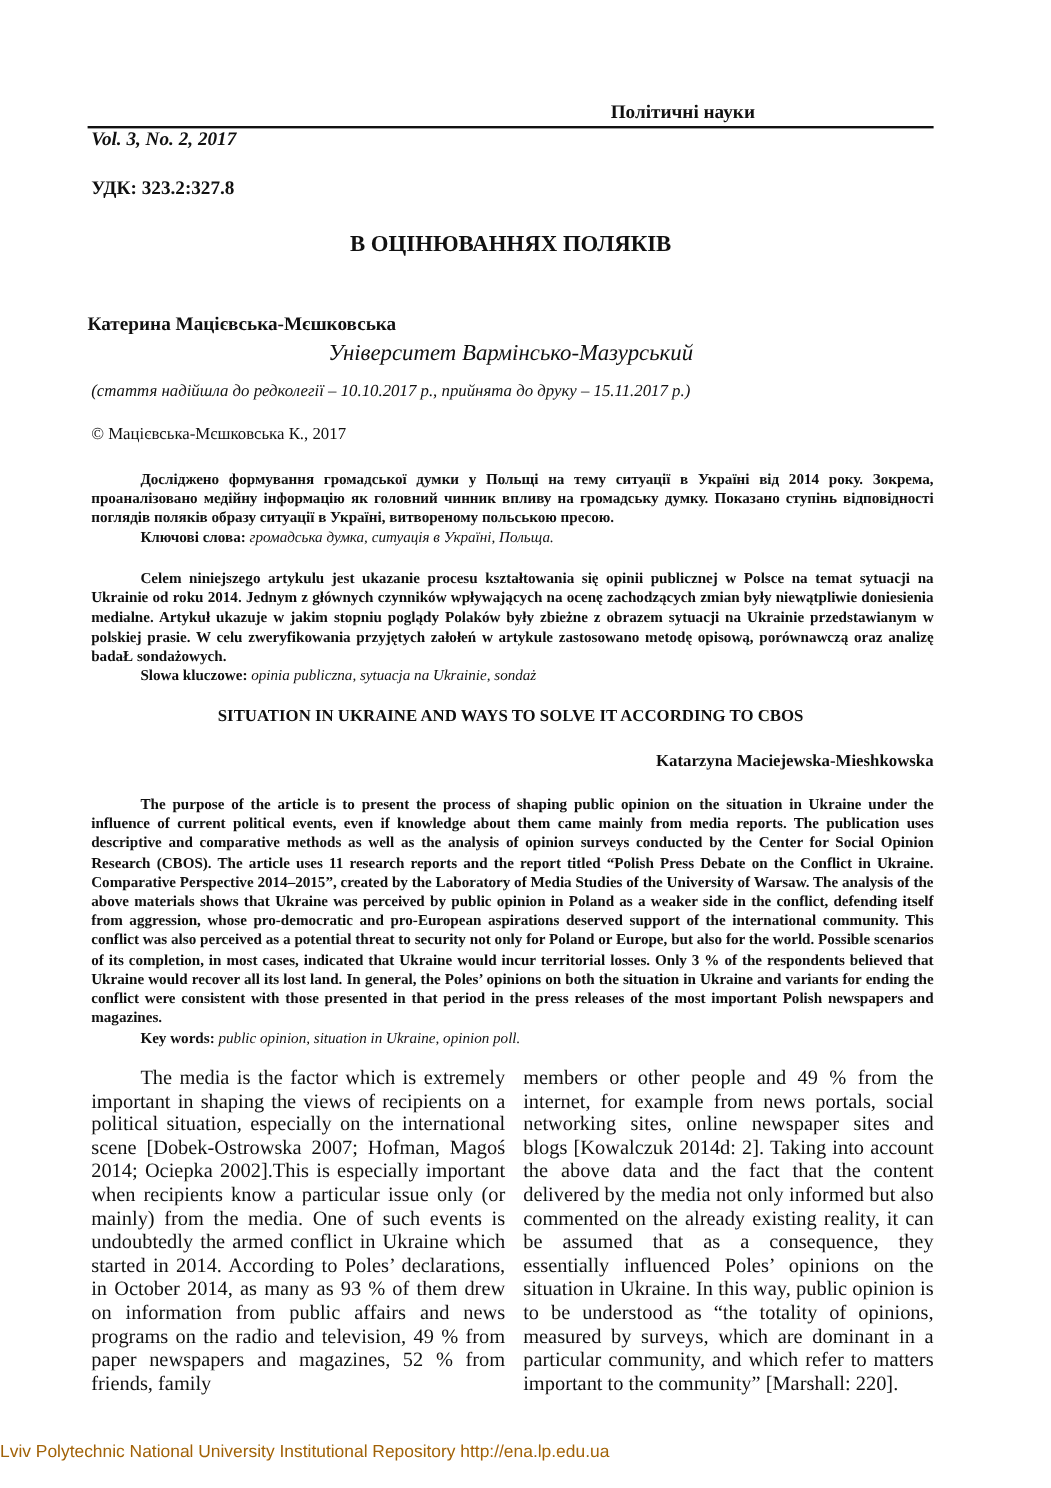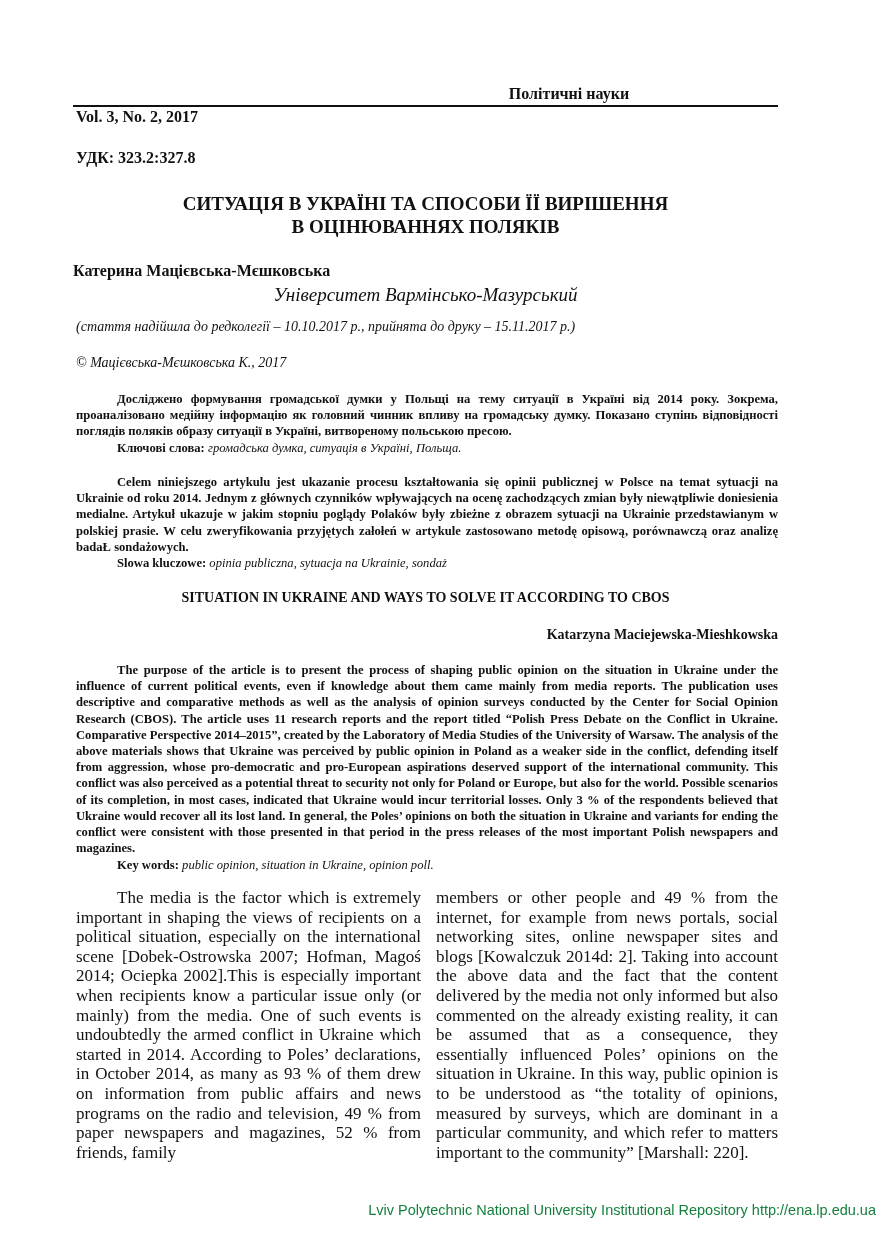--- a/index.html
+++ b/index.html
@@ -1,47 +1,46 @@
 <!DOCTYPE html>
 <html><head>
 <meta charset="utf-8">
 <style>
   html, body { margin: 0; padding: 0; background: #ffffff; }
   body { width: 876px; height: 1240px; position: relative; overflow: hidden; color: #111; font-family: "Liberation Serif", serif; }
   .abs { position: absolute; }
   .running-head { left: 73px; width: 705px; top: 85px; text-align: right; padding-right: 287px; box-sizing: border-box; font-weight: bold; font-size: 16px; text-align: center; padding-left: 287px; padding-right: 0; }
   .rule { left: 73px; top: 105px; width: 705px; height: 2px; background: #111; }
-  .vol { left: 76px; top: 108px; font-weight: bold; font-size: 16px; }
+  .vol { left: 76px; top: 108px; font-weight: bold; font-size: 16px; font-style: italic; }
   .udk { left: 76px; top: 149px; font-weight: bold; font-size: 16px; }
   .title { left: 73px; width: 705px; top: 192px; text-align: center; font-weight: bold; font-size: 19px; line-height: 23px; }
   .author { left: 73px; width: 705px; top: 262px; text-align: left; font-weight: bold; font-size: 16px; }
   .affil { left: 73px; width: 705px; top: 284px; text-align: center; font-style: italic; font-size: 19px; }
   .received { left: 76px; top: 319px; font-style: italic; font-size: 14px; }
-  .copyright { left: 76px; top: 355px; font-style: italic; font-size: 14px; }
+  .copyright { left: 76px; top: 355px; font-size: 14px; }
   .abstract { left: 76px; width: 702px; font-weight: bold; font-size: 12.6px; line-height: 16.2px; text-align: justify; text-indent: 41px; }
   .kw { left: 117px; font-size: 12.6px; line-height: 16px; }
   .kw .lbl { font-weight: bold; }
   .kw .val { font-style: italic; }
   .en-title { left: 73px; width: 705px; top: 590px; text-align: center; font-weight: bold; font-size: 14px; }
   .en-author { left: 73px; width: 705px; top: 627px; text-align: right; font-weight: bold; font-size: 14px; }
   .col { top: 888px; width: 345px; font-size: 17px; line-height: 19.6px; text-align: justify; }
   .col-left { left: 76px; text-indent: 41px; }
   .col-right { left: 436px; width: 342px; }
-  .footer { left: 0; width: 876px; top: 1202px; text-align: right; font-family: "Liberation Sans", sans-serif; font-size: 14.5px; color: #15803d; }
+  .footer { left: 0; width: 876px; top: 1202px; text-align: left; font-family: "Liberation Sans", sans-serif; font-size: 14.5px; color: #a16207; }
 </style>
 </head>
 <body>
 
 <div class="abs running-head">Політичні науки</div>
 <div class="abs rule"></div>
 <div class="abs vol">Vol. 3, No. 2, 2017</div>
 <div class="abs udk">УДК: 323.2:327.8</div>
 
 <div class="abs title">
-  <div>СИТУАЦІЯ В УКРАЇНІ ТА СПОСОБИ ЇЇ ВИРІШЕННЯ</div>
   <div>В ОЦІНЮВАННЯХ ПОЛЯКІВ</div>
 </div>
 
 <div class="abs author">Катерина Мацієвська-Мєшковська</div>
 <div class="abs affil">Університет Вармінсько-Мазурський</div>
 <div class="abs received">(стаття надійшла до редколегії – 10.10.2017 р., прийнята до друку – 15.11.2017 р.)</div>
 <div class="abs copyright">© Мацієвська-Мєшковська К., 2017</div>
 
 <div class="abs abstract" style="top:391px;">Досліджено формування громадської думки у Польщі на тему ситуації в Україні від 2014 року. Зокрема, проаналізовано медійну інформацію як головний чинник впливу на громадську думку. Показано ступінь відповідності поглядів поляків образу ситуації в Україні, витвореному польською пресою.</div>
 <div class="abs kw" style="top:440px;">

